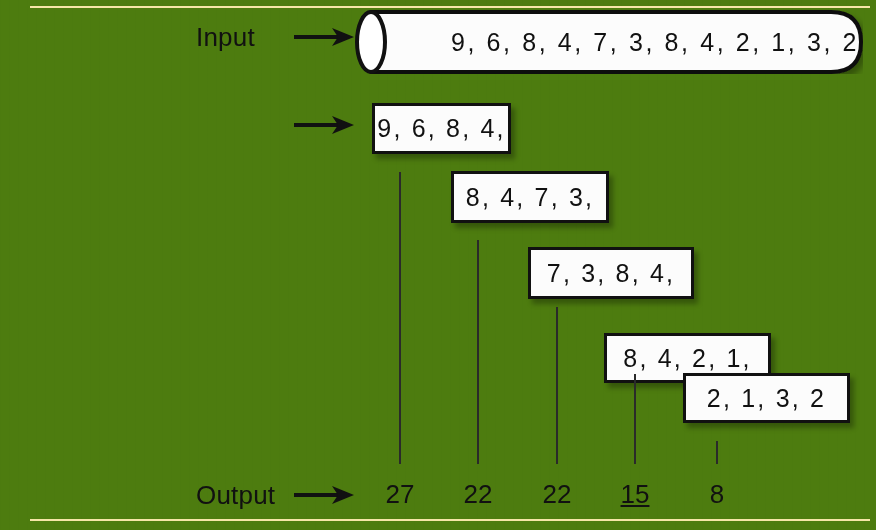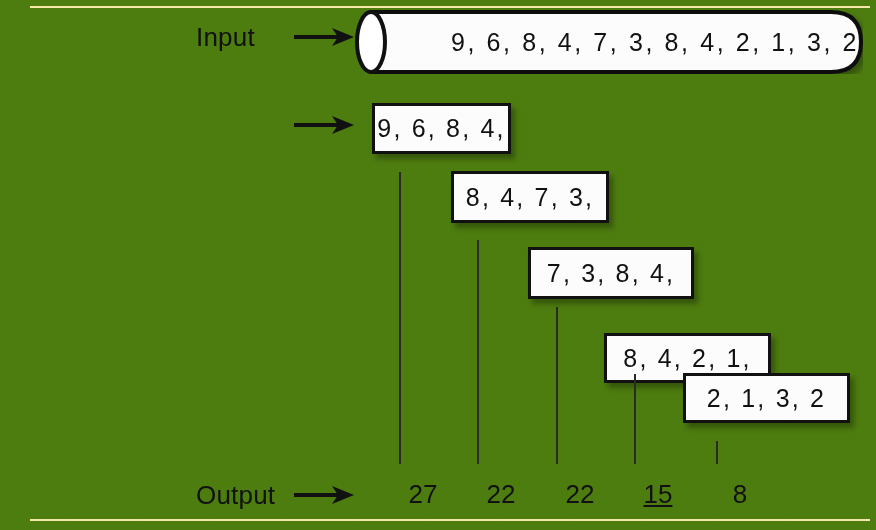--- a/index.html
+++ b/index.html
@@ -119,21 +119,20 @@
 
   
   .out-val {
     position: absolute;
     font-size: 26px;
     line-height: 30px;
     text-align: right;
     white-space: nowrap;
     color: #111111;
     transform: translateX(-50%);
-    margin-left: 23px;
   }
 </style>
 </head>
 <body>
 
 <div id="stage">
 
   <div class="texture"></div>
 
   <div class="rule top"></div>

